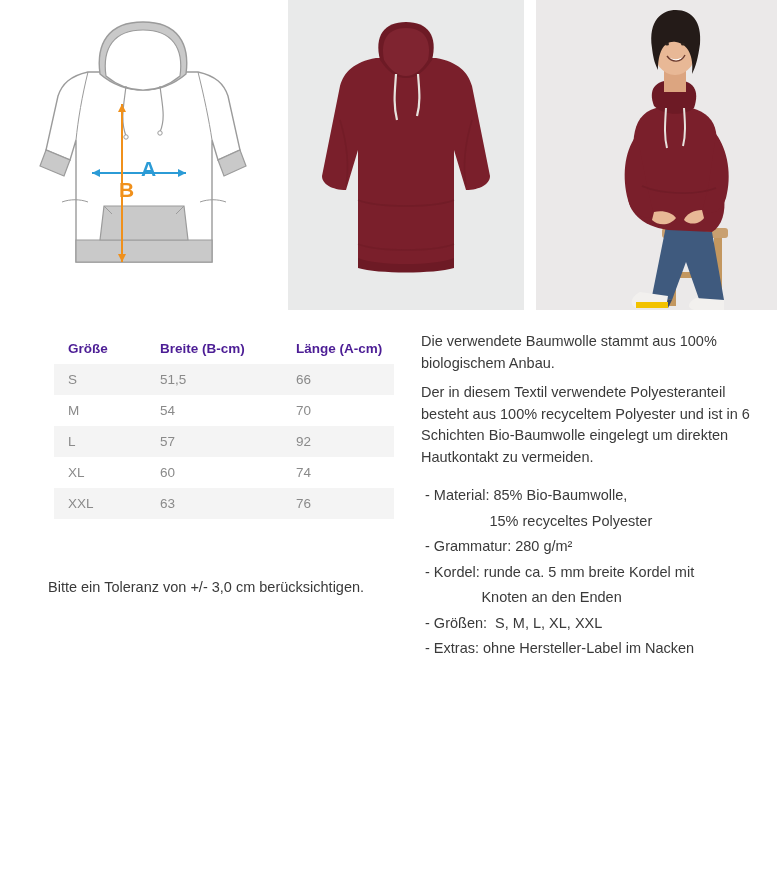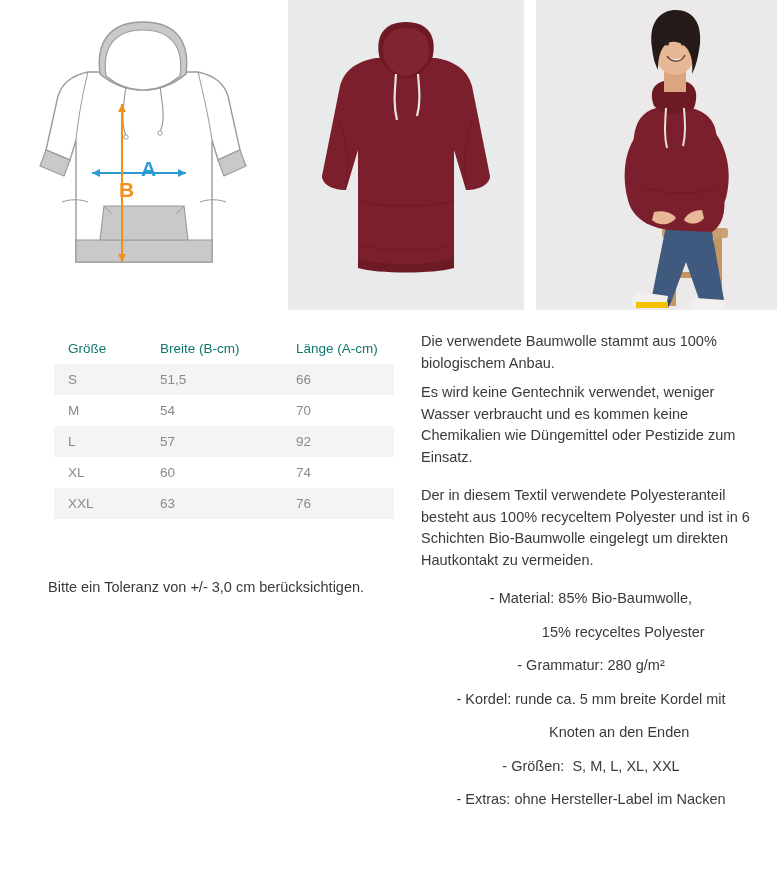--- a/index.html
+++ b/index.html
@@ -60,21 +60,21 @@
     border-collapse: collapse;
     font-size: 13.5px;
     color: #8a8a8a;
   }
   .size-table td, .size-table th {
     text-align: left;
     font-weight: normal;
     padding: 8px 0 8px 14px;
     height: 25px;
   }
-  .size-table th { color: #0f766e; }
+  .size-table th { color: #4c1d95; font-weight: bold; }
   .size-table tr.shaded { background: #f4f4f4; }
   .col-size { width: 92px; }
   .col-breite { width: 136px; }
   .col-laenge { width: 112px; }
 
   .tolerance {
     position: absolute;
     left: 48px;
     top: 579px;
     font-size: 14.5px;
@@ -87,21 +87,21 @@
     left: 421px;
     top: 331px;
     width: 340px;
     font-size: 14.5px;
     line-height: 21.5px;
     color: #3a3a3a;
   }
   .desc p { margin: 0 0 17px 0; }
   .desc p.tight { margin-bottom: 8px; }
   .spec-list { margin: 0; padding: 0; list-style: none; }
-  .spec-list li { margin: 12px; white-space: pre-wrap; text-align: center; }
+  .spec-list li { margin: 4px; white-space: pre-wrap; }
 </style>
 </head>
 <body>
 
 <div class="page">
 
   <div class="images">
 
     <div class="img-cell img-tech">
       <svg class="tech-svg" width="276" height="310" viewBox="0 0 276 310">
@@ -242,21 +242,20 @@
         <td>63</td>
         <td>76</td>
       </tr>
     </tbody>
   </table>
 
   <div class="tolerance">Bitte ein Toleranz von +/- 3,0 cm berücksichtigen.</div>
 
   <div class="desc">
     <p class="tight">Die verwendete Baumwolle stammt aus 100% biologischem Anbau.</p>
-    <p>Es wird keine Gentechnik verwendet, weniger Wasser verbraucht und es kommen keine Chemikalien wie Düngemittel oder Pestizide zum Einsatz.</p>
     <p>Der in diesem Textil verwendete Polyesteranteil besteht aus 100% recyceltem Polyester und ist in 6 Schichten Bio-Baumwolle eingelegt um direkten Hautkontakt zu vermeiden.</p>
     <ul class="spec-list">
       <li>- Material: 85% Bio-Baumwolle,</li>
       <li>                15% recyceltes Polyester</li>
       <li>- Grammatur: 280 g/m²</li>
       <li>- Kordel: runde ca. 5 mm breite Kordel mit</li>
       <li>              Knoten an den Enden</li>
       <li>- Größen:  S, M, L, XL, XXL</li>
       <li>- Extras: ohne Hersteller-Label im Nacken</li>
     </ul>

